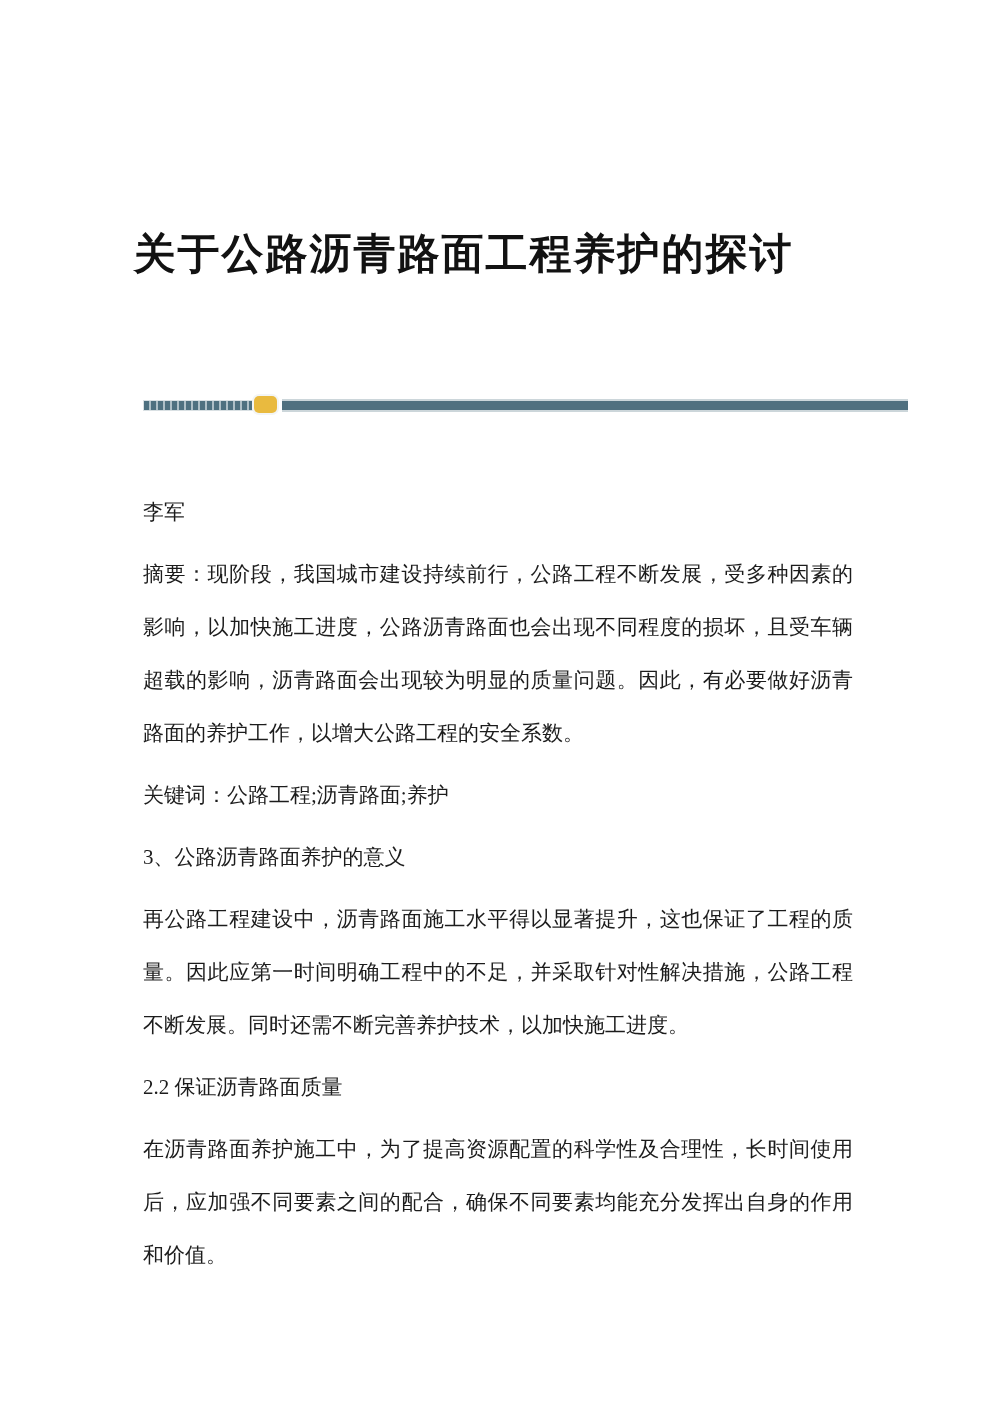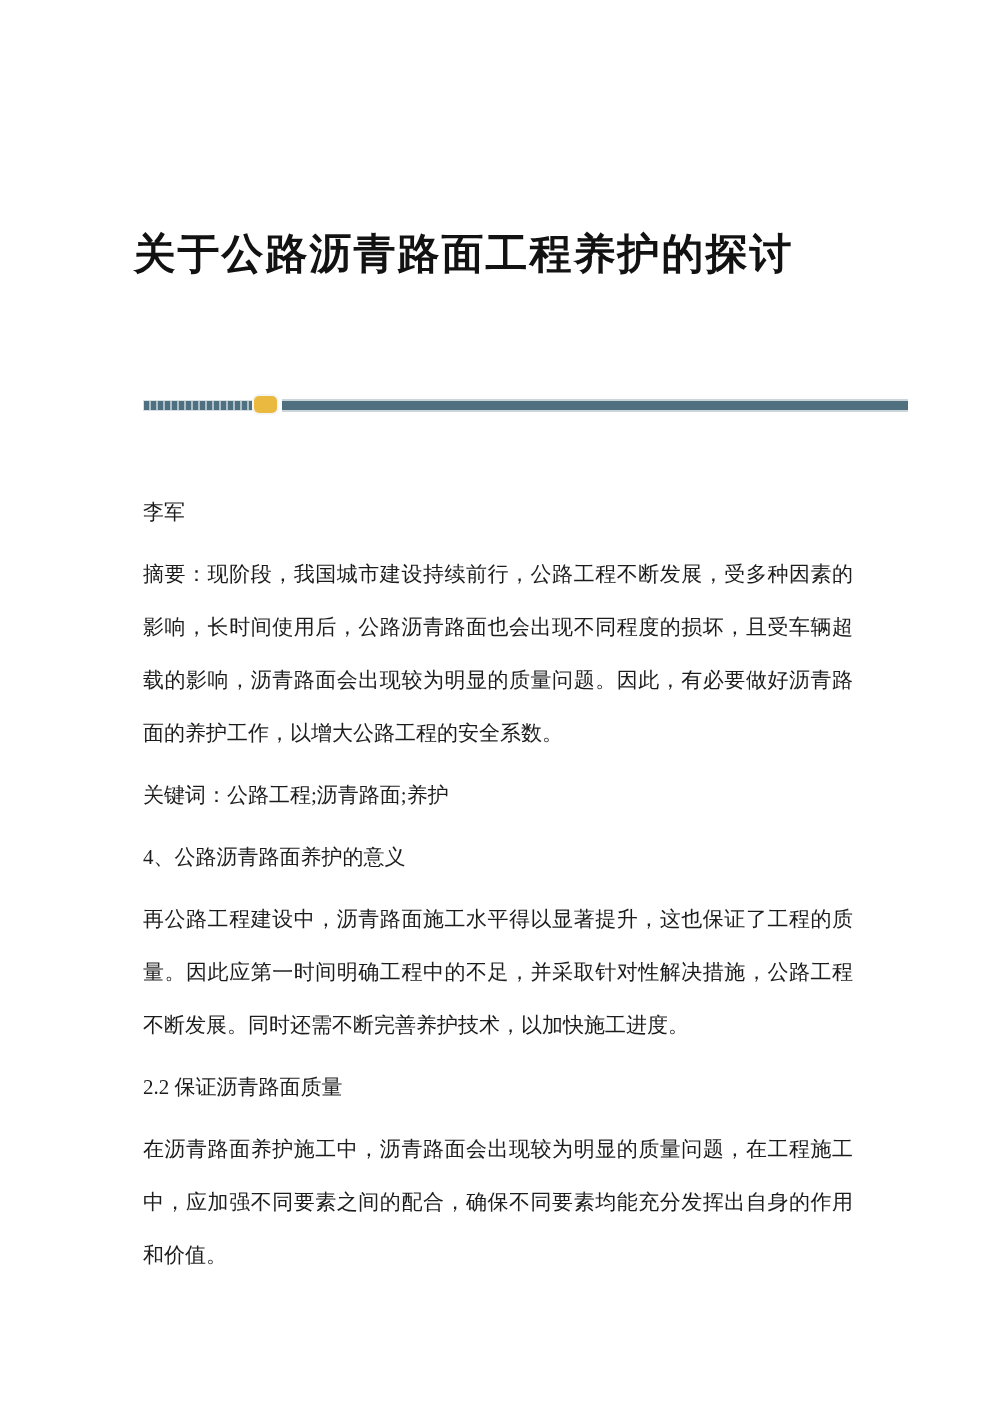--- a/index.html
+++ b/index.html
@@ -98,28 +98,28 @@
   <div class="divider">
     <span class="seg-dotted"></span>
     <span class="gold-dot"></span>
     <span class="seg-solid"></span>
   </div>
 
   <div class="content">
 
     <p class="heading">李军</p>
 
-    <p>摘要：现阶段，我国城市建设持续前行，公路工程不断发展，受多种因素的影响，长时间使用后，公路沥青路面也会出现不同程度的损坏，且受车辆超载的影响，沥青路面会出现较为明显的质量问题。因此，有必要做好沥青路面的养护工作，以增大公路工程的安全系数。</p>
+    <p>摘要：现阶段，我国城市建设持续前行，公路工程不断发展，受多种因素的影响，以加快施工进度，公路沥青路面也会出现不同程度的损坏，且受车辆超载的影响，沥青路面会出现较为明显的质量问题。因此，有必要做好沥青路面的养护工作，以增大公路工程的安全系数。</p>
 
     <p class="heading">关键词：公路工程;沥青路面;养护</p>
 
-    <p class="heading">4、公路沥青路面养护的意义</p>
+    <p class="heading">3、公路沥青路面养护的意义</p>
 
 
     <p>再公路工程建设中，沥青路面施工水平得以显著提升，这也保证了工程的质量。因此应第一时间明确工程中的不足，并采取针对性解决措施，公路工程不断发展。同时还需不断完善养护技术，以加快施工进度。</p>
 
     <p class="heading">2.2 保证沥青路面质量</p>
 
-    <p>在沥青路面养护施工中，沥青路面会出现较为明显的质量问题，在工程施工中，应加强不同要素之间的配合，确保不同要素均能充分发挥出自身的作用和价值。</p>
+    <p>在沥青路面养护施工中，为了提高资源配置的科学性及合理性，长时间使用后，应加强不同要素之间的配合，确保不同要素均能充分发挥出自身的作用和价值。</p>
 
   </div>
 
 </div>
 
 </body></html>

